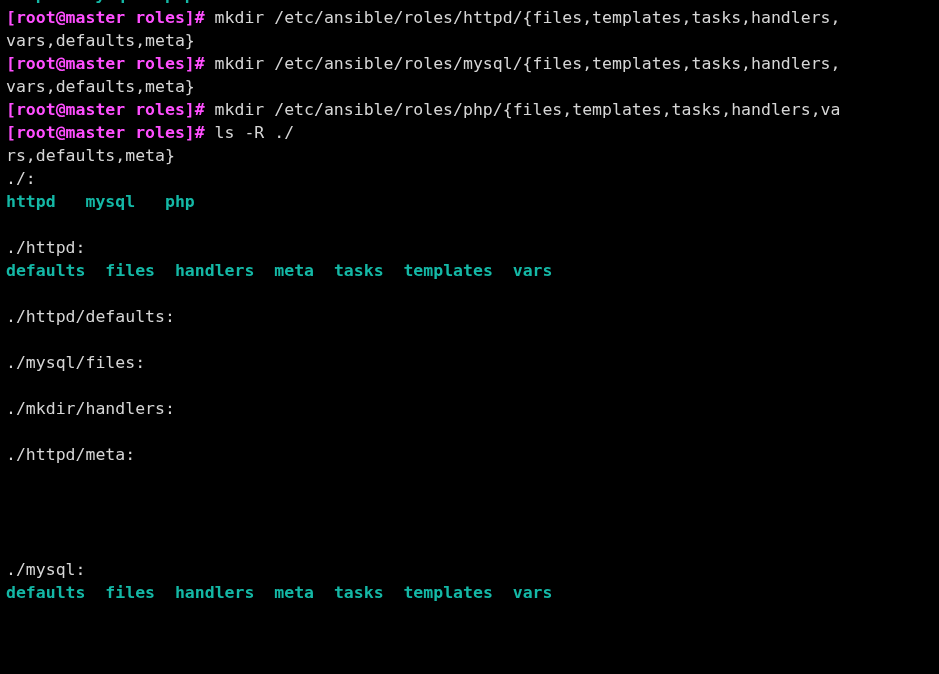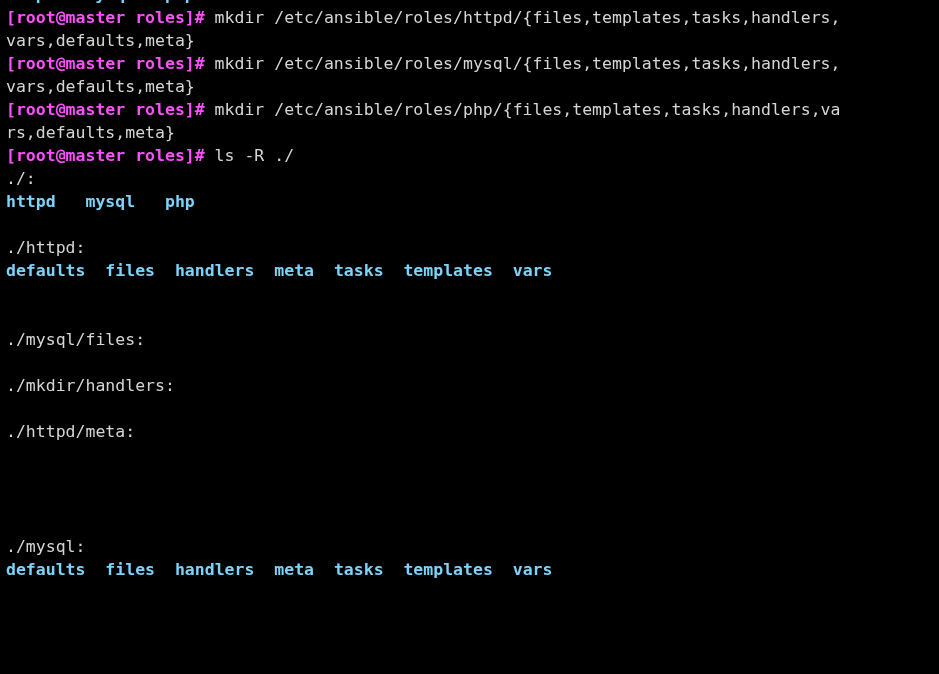--- a/index.html
+++ b/index.html
@@ -38,42 +38,43 @@
   .line {
     height: 23px;
     white-space: pre;
     font-family: "DejaVu Sans Mono", "Liberation Mono", monospace;
   }
   .blank {
     height: 23px;
   }
   .c-default { color: #d6d6d6; }
   .c-prompt  { color: #ff4fff; font-weight: bold; }
-  .c-dir     { color: #7dd3fc; font-weight: bold; }
+  .c-dir     { color: #14b8a6; font-weight: bold; }
   .c-path    { color: #d6d6d6; }
 </style>
 </head>
 <body>
 
 <div id="terminal">
   <div id="screen">
       <div class="line"><span class="c-dir">httpd</span><span class="c-default">   </span><span class="c-dir">mysql</span><span class="c-default">   </span><span class="c-dir">php</span></div>
       <div class="line"><span class="c-prompt">[root@master roles]#</span><span class="c-default"> mkdir /etc/ansible/roles/httpd/{files,templates,tasks,handlers,</span></div>
       <div class="line"><span class="c-default">vars,defaults,meta}</span></div>
       <div class="line"><span class="c-prompt">[root@master roles]#</span><span class="c-default"> mkdir /etc/ansible/roles/mysql/{files,templates,tasks,handlers,</span></div>
       <div class="line"><span class="c-default">vars,defaults,meta}</span></div>
       <div class="line"><span class="c-prompt">[root@master roles]#</span><span class="c-default"> mkdir /etc/ansible/roles/php/{files,templates,tasks,handlers,va</span></div>
+      <div class="line"><span class="c-prompt">[root@master roles]#</span><span class="c-default"> ls -R ./</span></div>
       <div class="line"><span class="c-default">rs,defaults,meta}</span></div>
-      <div class="line"><span class="c-prompt">[root@master roles]#</span><span class="c-default"> ls -R ./</span></div>
       <div class="line"><span class="c-path">./:</span></div>
       <div class="line"><span class="c-dir">httpd</span><span class="c-default">   </span><span class="c-dir">mysql</span><span class="c-default">   </span><span class="c-dir">php</span></div>
       <div class="line blank"></div>
       <div class="line"><span class="c-path">./httpd:</span></div>
       <div class="line"><span class="c-dir">defaults</span><span class="c-default">  </span><span class="c-dir">files</span><span class="c-default">  </span><span class="c-dir">handlers</span><span class="c-default">  </span><span class="c-dir">meta</span><span class="c-default">  </span><span class="c-dir">tasks</span><span class="c-default">  </span><span class="c-dir">templates</span><span class="c-default">  </span><span class="c-dir">vars</span></div>
       <div class="line blank"></div>
+      <div class="line"><span class="c-path">./httpd/defaults:</span></div>
       <div class="line blank"></div>
       <div class="line"><span class="c-path">./mysql/files:</span></div>
       <div class="line blank"></div>
       <div class="line"><span class="c-path">./mkdir/handlers:</span></div>
       <div class="line blank"></div>
       <div class="line"><span class="c-path">./httpd/meta:</span></div>
       <div class="line blank"></div>
       <div class="line blank"></div>
       <div class="line blank"></div>
       <div class="line blank"></div>

